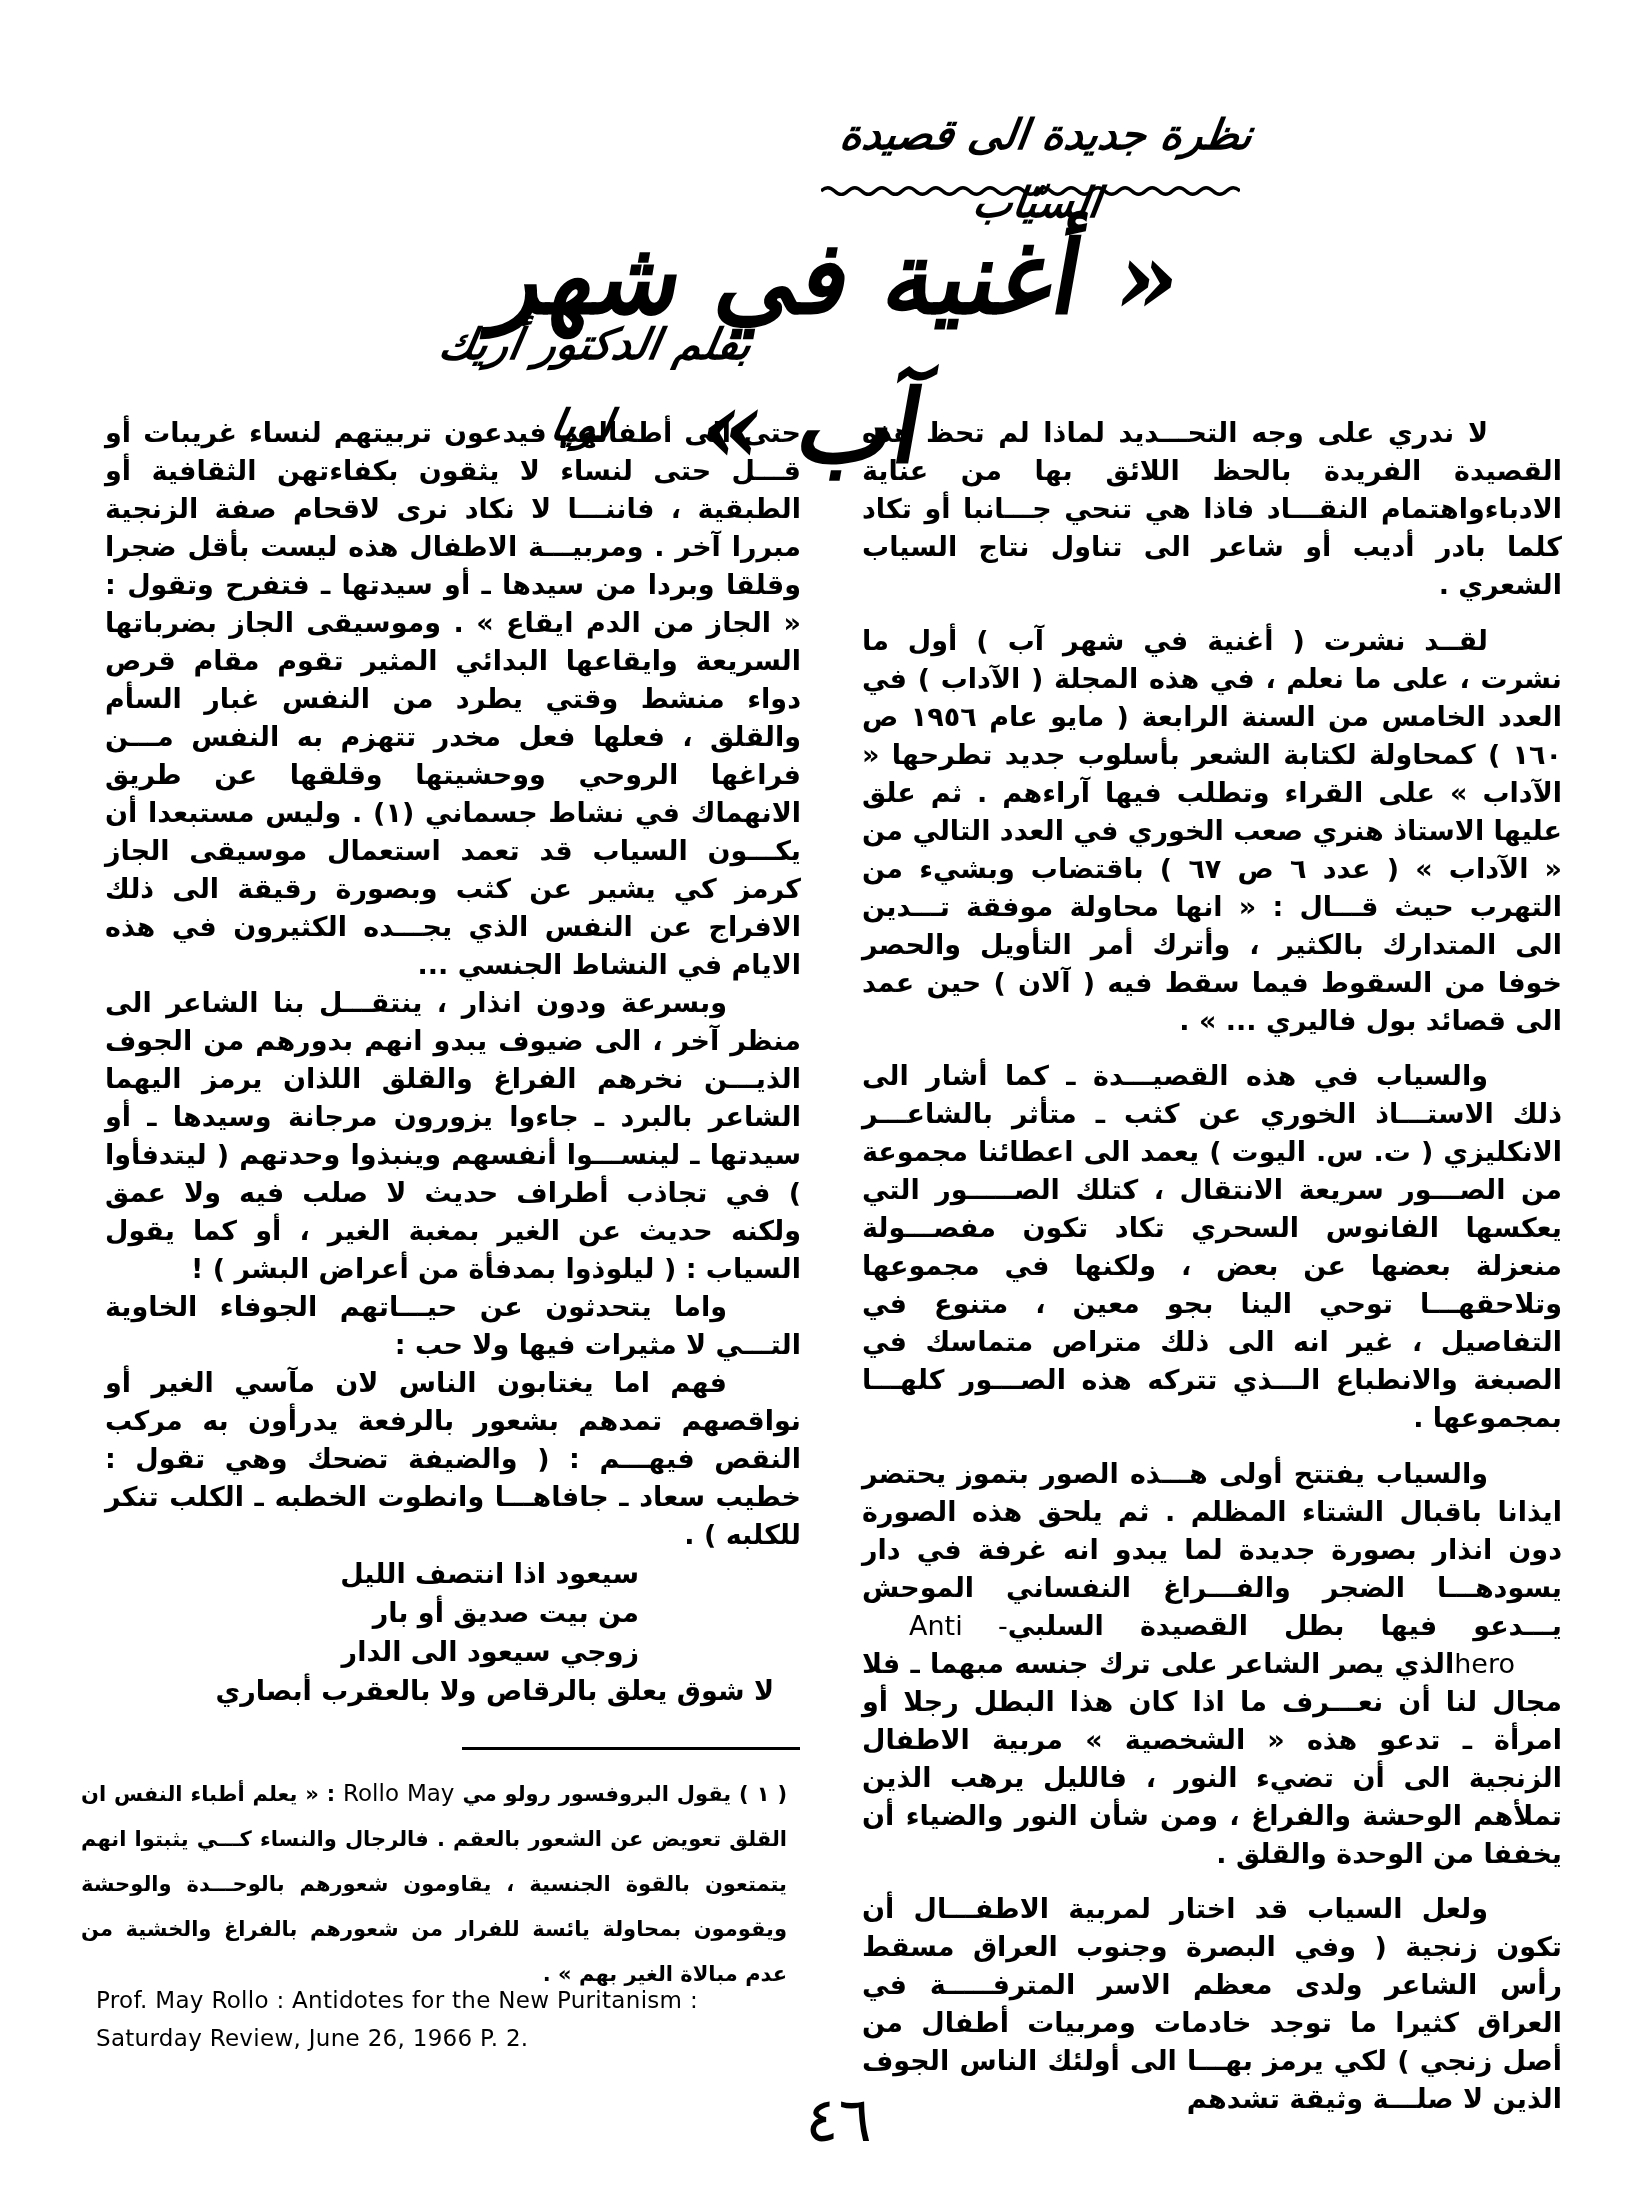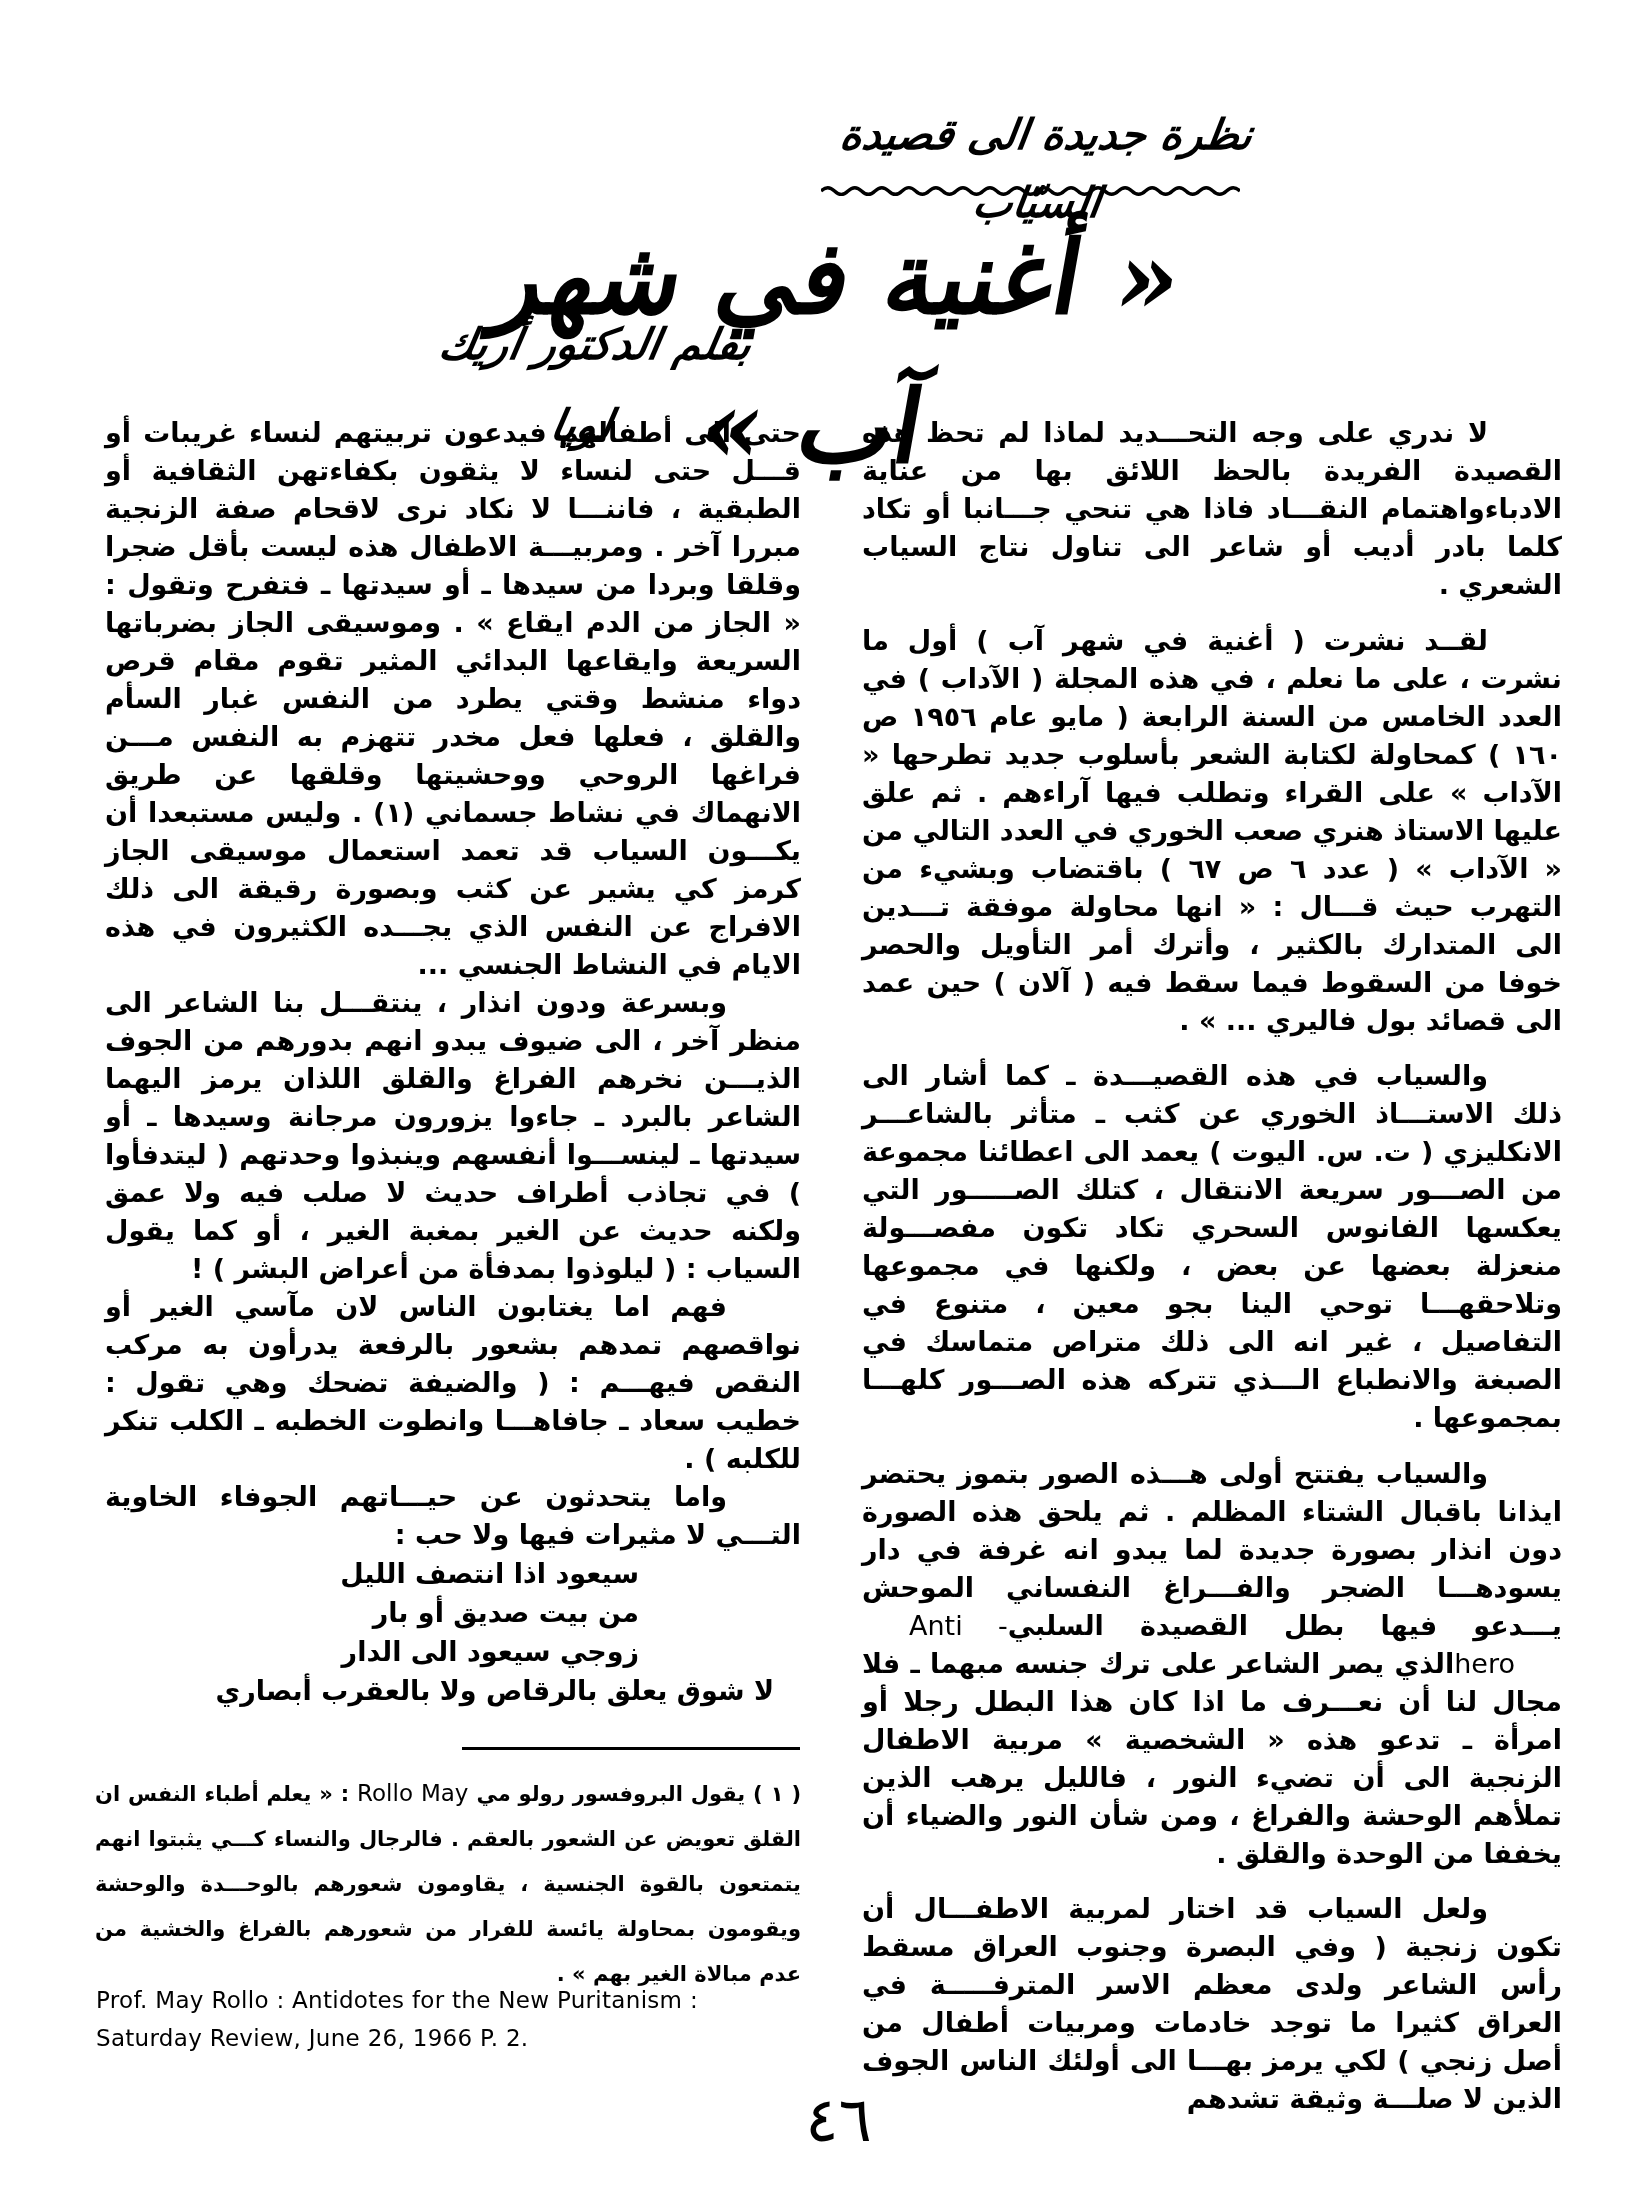--- a/index.html
+++ b/index.html
@@ -15,21 +15,21 @@
   .col { position:absolute; direction:rtl; text-align:justify; text-align-last:right;
     font-family:"DejaVu Sans", sans-serif; font-weight:bold; font-size:27px; line-height:38px; }
   .col p { margin:0; }
   .col p.indent { text-indent:74px; }
   .col p.gap { margin-top:17.6px; }
   .col-right { left:862px; top:414px; width:700px; }
   .col-left { left:105px; top:414px; width:696px; }
   .verse { margin:0 162px 0 0; text-align:center; text-align-last:right; }
   .verse div { line-height:39px; }
   .fn-rule { position:absolute; left:462px; top:1747px; width:338px; height:3.4px; background:#000; }
-  .footnote { position:absolute; left:95px; top:1771px; width:706px; direction:rtl; text-align:justify; text-align-last:right;
+  .footnote { position:absolute; left:81px; top:1771px; width:706px; direction:rtl; text-align:justify; text-align-last:right;
     font-family:"DejaVu Sans", sans-serif; font-weight:bold; font-size:21px; line-height:45px; }
   .footnote .latin { font-family:"DejaVu Sans", sans-serif; font-weight:normal; font-size:23px; direction:ltr; unicode-bidi:embed; }
   .fn-en { position:absolute; left:96px; top:1981px; width:710px; direction:ltr; text-align:left;
     font-family:"DejaVu Sans", sans-serif; font-weight:normal; font-size:23px; line-height:38px; letter-spacing:0.3px; }
   .pagenum { position:absolute; left:764px; top:2089px; width:149px; text-align:center; direction:rtl;
     font-family:"DejaVu Sans", sans-serif; font-weight:normal; font-size:62px; line-height:61px; }
   .inline-latin { font-weight:normal; direction:ltr; unicode-bidi:embed; padding:0 47px; }
 </style>
 </head>
 <body>
@@ -47,22 +47,22 @@
     <p class="indent">لا ندري على وجه التحـــديد لماذا لم تحظ هذه القصيدة الفريدة بالحظ اللائق بها من عناية الادباءواهتمام النقـــاد فاذا هي تنحي جـــانبا أو تكاد كلما بادر أديب أو شاعر الى تناول نتاج السياب الشعري .</p>
     <p class="indent gap">لقــد نشرت ( أغنية في شهر آب ) أول ما نشرت ، على ما نعلم ، في هذه المجلة ( الآداب ) في العدد الخامس من السنة الرابعة ( مايو عام ١٩٥٦ ص ١٦٠ ) كمحاولة لكتابة الشعر بأسلوب جديد تطرحها « الآداب » على القراء وتطلب فيها آراءهم . ثم علق عليها الاستاذ هنري صعب الخوري في العدد التالي من « الآداب » ( عدد ٦ ص ٦٧ ) باقتضاب وبشيء من التهرب حيث قـــال : « انها محاولة موفقة تـــدين الى المتدارك بالكثير ، وأترك أمر التأويل والحصر خوفا من السقوط فيما سقط فيه ( آلان ) حين عمد الى قصائد بول فاليري ... » .</p>
     <p class="indent gap">والسياب في هذه القصيـــدة ـ كما أشار الى ذلك الاستـــاذ الخوري عن كثب ـ متأثر بالشاعـــر الانكليزي ( ت. س. اليوت ) يعمد الى اعطائنا مجموعة من الصـــور سريعة الانتقال ، كتلك الصـــــور التي يعكسها الفانوس السحري تكاد تكون مفصـــولة منعزلة بعضها عن بعض ، ولكنها في مجموعها وتلاحقهـــا توحي الينا بجو معين ، متنوع في التفاصيل ، غير انه الى ذلك متراص متماسك في الصبغة والانطباع الـــذي تتركه هذه الصـــور كلهـــا بمجموعها .</p>
     <p class="indent gap"><span>والسياب يفتتح أولى هـــذه الصور بتموز يحتضر ايذانا باقبال الشتاء المظلم . ثم يلحق هذه الصورة دون انذار بصورة جديدة لما يبدو انه غرفة في دار يسودهـــا الضجر والفـــراغ النفساني الموحش يـــدعو فيها بطل القصيدة السلبي</span><span class="inline-latin">Anti - hero</span><span>الذي يصر الشاعر على ترك جنسه مبهما ـ فلا مجال لنا أن نعـــرف ما اذا كان هذا البطل رجلا أو امرأة ـ تدعو هذه « الشخصية » مربية الاطفال الزنجية الى أن تضيء النور ، فالليل يرهب الذين تملأهم الوحشة والفراغ ، ومن شأن النور والضياء أن يخففا من الوحدة والقلق .</span></p>
     <p class="indent gap">ولعل السياب قد اختار لمربية الاطفـــال أن تكون زنجية ( وفي البصرة وجنوب العراق مسقط رأس الشاعر ولدى معظم الاسر المترفـــــة في العراق كثيرا ما توجد خادمات ومربيات أطفال من أصل زنجي ) لكي يرمز بهـــا الى أولئك الناس الجوف الذين لا صلـــة وثيقة تشدهم</p>
   </div>
 
   <div class="col col-left">
     <p>حتى الى أطفالهم فيدعون تربيتهم لنساء غريبات أو قـــل حتى لنساء لا يثقون بكفاءتهن الثقافية أو الطبقية ، فاننـــا لا نكاد نرى لاقحام صفة الزنجية مبررا آخر . ومربيـــة الاطفال هذه ليست بأقل ضجرا وقلقا وبردا من سيدها ـ أو سيدتها ـ فتفرح وتقول : « الجاز من الدم ايقاع » . وموسيقى الجاز بضرباتها السريعة وايقاعها البدائي المثير تقوم مقام قرص دواء منشط وقتي يطرد من النفس غبار السأم والقلق ، فعلها فعل مخدر تتهزم به النفس مـــن فراغها الروحي ووحشيتها وقلقها عن طريق الانهماك في نشاط جسماني (١) . وليس مستبعدا أن يكـــون السياب قد تعمد استعمال موسيقى الجاز كرمز كي يشير عن كثب وبصورة رقيقة الى ذلك الافراج عن النفس الذي يجـــده الكثيرون في هذه الايام في النشاط الجنسي ...</p>
     <p class="indent">وبسرعة ودون انذار ، ينتقـــل بنا الشاعر الى منظر آخر ، الى ضيوف يبدو انهم بدورهم من الجوف الذيـــن نخرهم الفراغ والقلق اللذان يرمز اليهما الشاعر بالبرد ـ جاءوا يزورون مرجانة وسيدها ـ أو سيدتها ـ لينســـوا أنفسهم وينبذوا وحدتهم ( ليتدفأوا ) في تجاذب أطراف حديث لا صلب فيه ولا عمق ولكنه حديث عن الغير بمغبة الغير ، أو كما يقول السياب : ( ليلوذوا بمدفأة من أعراض البشر ) !</p>
+    <p class="indent">واما يتحدثون عن حيـــاتهم الجوفاء الخاوية التـــي لا مثيرات فيها ولا حب :</p>
     <p class="indent">فهم اما يغتابون الناس لان مآسي الغير أو نواقصهم تمدهم بشعور بالرفعة يدرأون به مركب النقص فيهـــم : ( والضيفة تضحك وهي تقول : خطيب سعاد ـ جافاهـــا وانطوت الخطبه ـ الكلب تنكر للكلبه ) .</p>
-    <p class="indent">واما يتحدثون عن حيـــاتهم الجوفاء الخاوية التـــي لا مثيرات فيها ولا حب :</p>
     <div class="verse">
       <div>سيعود اذا انتصف الليل</div>
       <div>من بيت صديق أو بار</div>
       <div>زوجي سيعود الى الدار</div>
       <div style="margin-right:-135px">لا شوق يعلق بالرقاص ولا بالعقرب أبصاري</div>
     </div>
   </div>
 
   <div class="fn-rule"></div>
   <div class="footnote">

